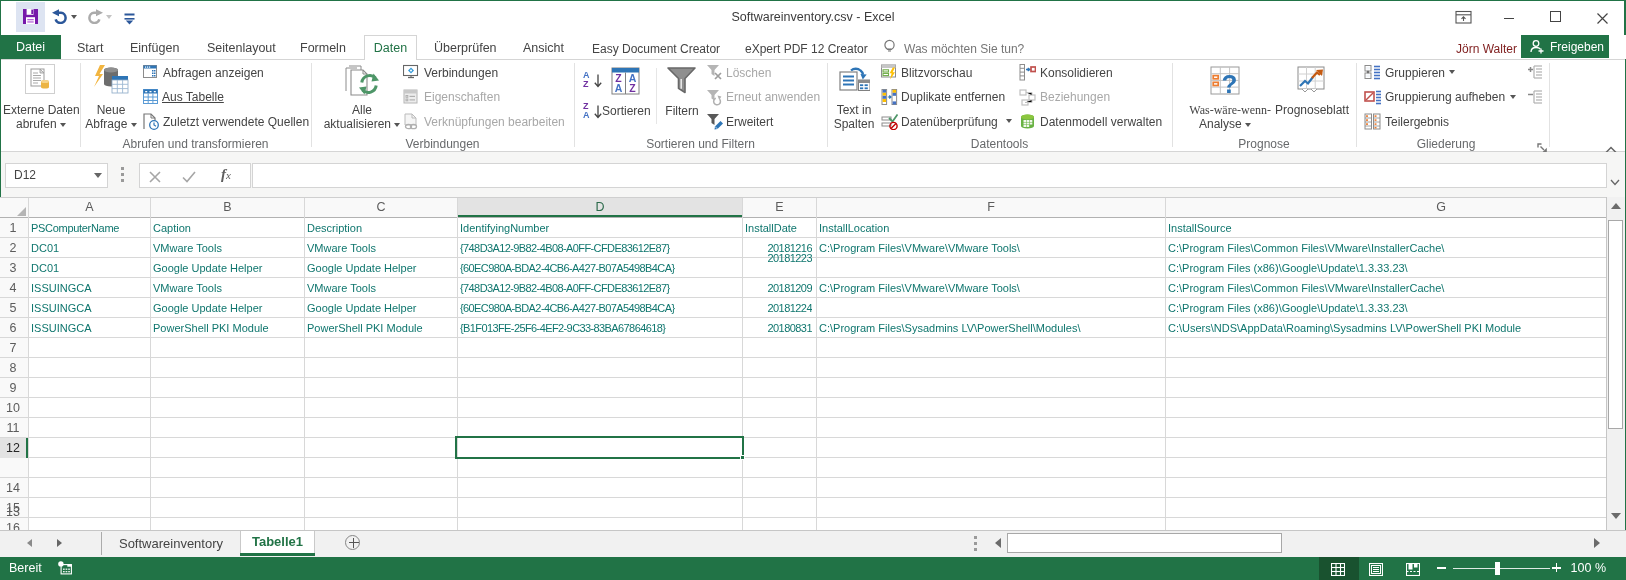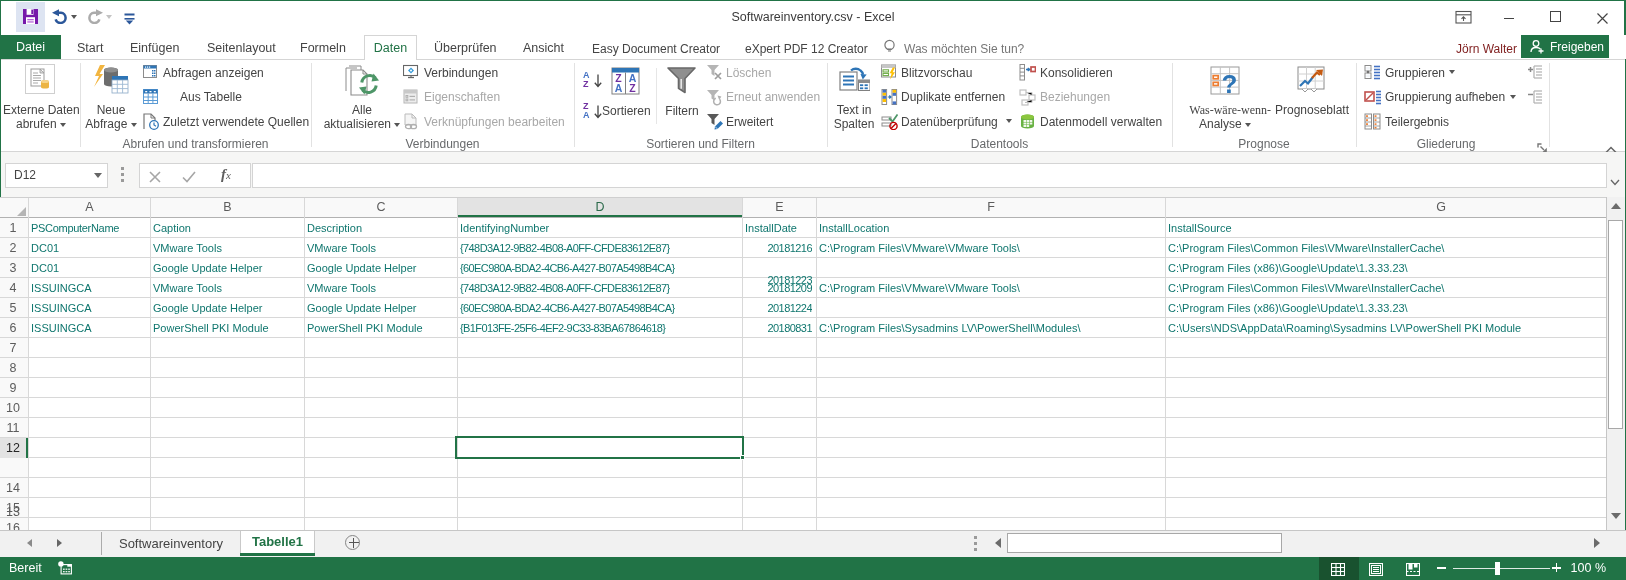--- a/index.html
+++ b/index.html
@@ -182,21 +182,21 @@
         <line x1="5.2" y1="4.5" x2="5.2" y2="14.5"></line>
         <line x1="9.9" y1="4.5" x2="9.9" y2="14.5"></line>
       </g>
       <g fill="#fff">
         <rect x="2.2" y="2" width="2" height="1.3"></rect>
         <rect x="6.5" y="2" width="2" height="1.3"></rect>
         <rect x="10.8" y="2" width="2" height="1.3"></rect>
       </g>
     </svg>
 </div>
-<div class="rt abs" style="left:180px;top:90px;">Aus Tabelle</div>
+<div class="rt abs" style="left:162px;top:90px;text-decoration:underline;">Aus Tabelle</div>
 <div class="abs" style="left:143px;top:113px;">
 <svg width="17" height="17" viewBox="0 0 17 17">
       <path d="M1 16 L1 1 L8 1 L12 5 L12 7" fill="none" stroke="#777" stroke-width="1.2"></path>
       <path d="M8 1 L8 5 L12 5" fill="none" stroke="#777" stroke-width="1"></path>
       <circle cx="11" cy="12" r="4.3" fill="#fff" stroke="#2e75b6" stroke-width="1.3"></circle>
       <path d="M11 9.5 L11 12 L13 13.2" fill="none" stroke="#2e75b6" stroke-width="1.2"></path>
     </svg>
 </div>
 <div class="rt abs" style="left:163px;top:115px;">Zuletzt verwendete Quellen</div>
 <div class="glabel abs" style="left:80px;top:137px;width:231px;">Abrufen und transformieren</div>
@@ -651,21 +651,21 @@
 <div class="cell" style="left:307px;top:238px;width:148px;">VMware Tools</div>
 <div class="cell guid" style="left:460px;top:238px;width:280px;">{748D3A12-9B82-4B08-A0FF-CFDE83612E87}</div>
 <div class="cell num" style="left:745px;top:238px;width:67px;">20181216</div>
 <div class="cell" style="left:819px;top:238px;width:344px;">C:\Program Files\VMware\VMware Tools\</div>
 <div class="cell" style="left:1168px;top:238px;width:437px;">C:\Program Files\Common Files\VMware\InstallerCache\</div>
 
 <div class="cell" style="left:31px;top:258px;width:117px;">DC01</div>
 <div class="cell" style="left:153px;top:258px;width:149px;">Google Update Helper</div>
 <div class="cell" style="left:307px;top:258px;width:148px;">Google Update Helper</div>
 <div class="cell guid" style="left:460px;top:258px;width:280px;">{60EC980A-BDA2-4CB6-A427-B07A5498B4CA}</div>
-<div class="cell num" style="left:745px;top:270px;width:67px;text-align:right;">20181223</div>
+<div class="cell num" style="left:745px;top:248px;width:67px;text-align:right;">20181223</div>
 <div class="cell" style="left:1168px;top:258px;width:437px;">C:\Program Files (x86)\Google\Update\1.3.33.23\</div>
 
 <div class="cell" style="left:31px;top:278px;width:117px;">ISSUINGCA</div>
 <div class="cell" style="left:153px;top:278px;width:149px;">VMware Tools</div>
 <div class="cell" style="left:307px;top:278px;width:148px;">VMware Tools</div>
 <div class="cell guid" style="left:460px;top:278px;width:280px;">{748D3A12-9B82-4B08-A0FF-CFDE83612E87}</div>
 <div class="cell num" style="left:745px;top:278px;width:67px;">20181209</div>
 <div class="cell" style="left:819px;top:278px;width:344px;">C:\Program Files\VMware\VMware Tools\</div>
 <div class="cell" style="left:1168px;top:278px;width:437px;">C:\Program Files\Common Files\VMware\InstallerCache\</div>
 

